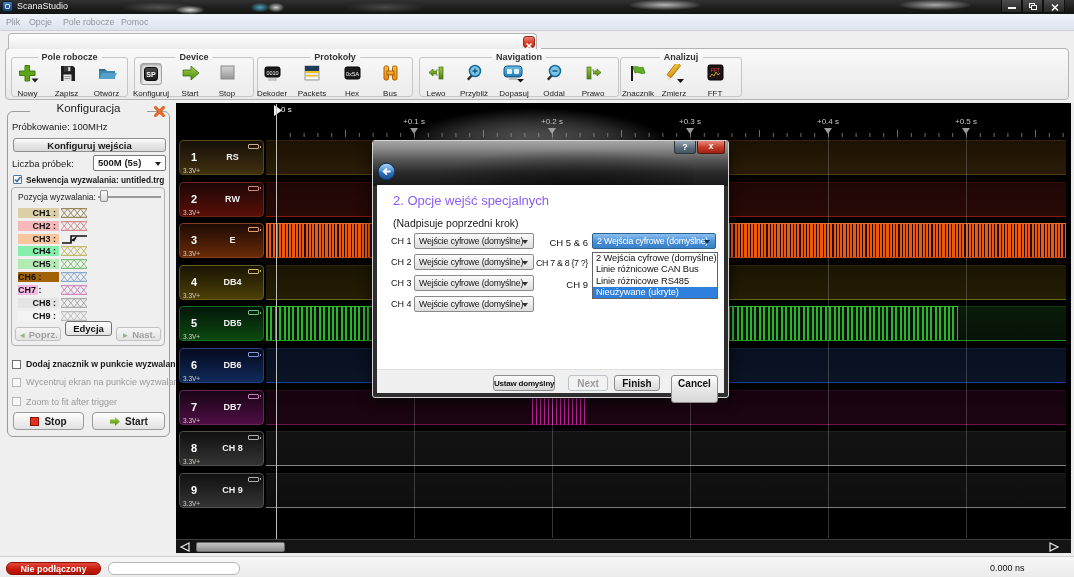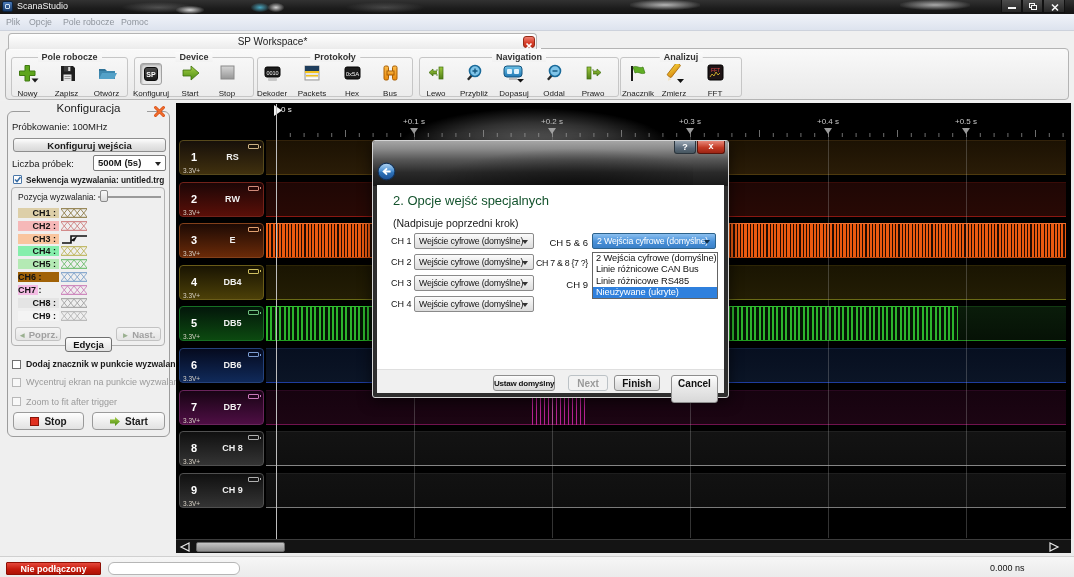--- a/index.html
+++ b/index.html
@@ -43,21 +43,20 @@
 
 <div class="ab" style="left:0;top:14px;width:1074px;height:17px;background:linear-gradient(#f0f3f9,#dde3ee);border-bottom:1px solid #cdd2dc;">
   <span class="ab" style="left:6px;top:3px;font-size:8.8px;color:#8e949c;">Plik</span>
   <span class="ab" style="left:29px;top:3px;font-size:8.8px;color:#8e949c;">Opcje</span>
   <span class="ab" style="left:63px;top:3px;font-size:8.8px;color:#8e949c;">Pole robocze</span>
   <span class="ab" style="left:121px;top:3px;font-size:8.8px;color:#8e949c;">Pomoc</span>
 </div>
 
 <div class="ab" style="left:0;top:31px;width:1074px;height:72px;background:#f0f0f0;"></div>
 <div class="ab" style="left:8px;top:33px;width:529px;height:16px;background:linear-gradient(#ffffff,#f4f4f4 55%,#ebebeb);border:1px solid #b4b4b4;border-bottom:none;border-radius:4px 4px 0 0;z-index:2;">
-  <div class="ab" style="left:0;top:2px;width:100%;text-align:center;font-size:10px;color:#222;">SP Workspace*</div>
   <div class="ab" style="left:514px;top:2px;width:12px;height:12px;background:linear-gradient(#ef8072,#d8402c 55%,#c22f1c);border:1px solid #952a16;border-radius:3px;"><svg width="10" height="10">
         <path d="M2.5 2.5l5 5M7.5 2.5l-5 5" stroke="#fff" stroke-width="1.7"></path>
       </svg></div>
 </div>
 <div class="ab" style="left:5px;top:48px;width:1064px;height:52px;border:1px solid #b4b4b4;border-radius:4px;background:linear-gradient(#f9f9f9,#e9e9e9);">
   <div class="ab" style="left:4px;top:-1px;width:531px;height:2px;background:#fbfbfb;"></div>
 
   <div class="group" style="left:5px;width:117px;">
     <div class="legend" style="left:50%;transform:translateX(-50%);">Pole robocze</div>
     <div class="titem" style="left:-3px;width:37px;">
@@ -318,21 +317,21 @@
       <path d="M0 .7h26M0 9.3h26" stroke="#aaaaaa" stroke-width="1.2"></path>
       <path d="M0 1l6.5 8M6.5 1L0 9M6.5 1l6.5 8M13 1l-6.5 8M13 1l6.5 8M19.5 1L13 9M19.5 1l6.5 8M26 1l-6.5 8" stroke="#aaaaaa" stroke-width="1"></path>
     </svg>
   <div class="ab" style="left:18px;top:209.5px;width:41px;height:10px;background:#f4f4f4;font-size:9px;font-weight:bold;color:#111;text-align:right;line-height:10px;padding-right:3px;">CH9 :</div>
   <svg class="ab" style="left:61px;top:209.5px;" width="26" height="10">
       <path d="M0 .7h26M0 9.3h26" stroke="#bababa" stroke-width="1.2"></path>
       <path d="M0 1l6.5 8M6.5 1L0 9M6.5 1l6.5 8M13 1l-6.5 8M13 1l6.5 8M19.5 1L13 9M19.5 1l6.5 8M26 1l-6.5 8" stroke="#bababa" stroke-width="1"></path>
     </svg>
 
   <div class="ab" style="left:15px;top:226px;width:46px;height:14px;background:linear-gradient(#f4f4f4,#e4e4e4);border:1px solid #c2c2c2;border-radius:3px;font-size:9.5px;font-weight:bold;color:#a0a0a0;text-align:center;line-height:13px;"><span style="color:#9ab090;font-size:8px;">◄</span> Poprz.</div>
-  <div class="ab" style="left:65px;top:236px;width:47px;height:15px;background:linear-gradient(#fdfdfd,#e2e2e2);border:1.5px solid #707070;border-radius:3px;font-size:9.5px;font-weight:bold;color:#111;text-align:center;line-height:13px;">Edycja</div>
+  <div class="ab" style="left:65px;top:220px;width:47px;height:15px;background:linear-gradient(#fdfdfd,#e2e2e2);border:1.5px solid #707070;border-radius:3px;font-size:9.5px;font-weight:bold;color:#111;text-align:center;line-height:13px;">Edycja</div>
   <div class="ab" style="left:116px;top:226px;width:45px;height:14px;background:linear-gradient(#f4f4f4,#e4e4e4);border:1px solid #c2c2c2;border-radius:3px;font-size:9.5px;font-weight:bold;color:#a0a0a0;text-align:center;line-height:13px;"><span style="color:#9ab090;font-size:8px;">►</span> Nast.</div>
 
   <div class="ab" style="left:12px;top:259px;width:9px;height:9px;background:#fff;border:1px solid #707070;"></div>
   <div class="ab" style="left:26px;top:258px;font-size:8.7px;font-weight:bold;">Dodaj znacznik w punkcie wyzwalania</div>
   <div class="ab" style="left:12px;top:277px;width:9px;height:9px;background:#f8f8f8;border:1px solid #b8b8b8;"></div>
   <div class="ab" style="left:26px;top:276px;font-size:9px;color:#9a9a9a;">Wycentruj ekran na punkcie wyzwalan</div>
   <div class="ab" style="left:12px;top:296px;width:9px;height:9px;background:#f8f8f8;border:1px solid #b8b8b8;"></div>
   <div class="ab" style="left:26px;top:296px;font-size:9px;color:#9a9a9a;">Zoom to fit after trigger</div>
 
   <div class="ab" style="left:13px;top:311px;width:71px;height:18px;background:linear-gradient(#fdfdfd,#e2e2e2);border:1px solid #9a9a9a;border-radius:4px;text-align:center;font-size:10px;font-weight:bold;line-height:17px;"><span style="display:inline-block;width:9px;height:9px;background:#e03020;border:1px solid #8a1408;vertical-align:-1px;margin-right:5px;"></span>Stop</div>
@@ -504,21 +503,21 @@
 <div class="ab" style="left:20px;top:1.5px;width:89px;height:10px;background:linear-gradient(#c4c4c4,#8e8e8e);border:1px solid #6a6a6a;border-radius:2px;"></div>
 <svg class="ab" style="left:872px;top:2px;" width="12" height="10">
           <path d="M2 1l8 4-8 4z" fill="none" stroke="#e8e8e8" stroke-width="1.2"></path>
         </svg>
 </div>
 </div>
 </div>
 <div class="ab" style="left:385px;top:104px;width:300px;height:41px;background:radial-gradient(ellipse 58% 125% at 50% 110%,rgba(205,205,205,.55),rgba(160,160,160,.3) 52%,rgba(110,110,110,0) 80%);z-index:15;"></div>
 
 <div class="ab" style="left:0;top:556px;width:1074px;height:21px;background:linear-gradient(#f6f6f6,#ebebeb);border-top:1px solid #d0d0d0;">
-  <div class="ab" style="left:6px;top:5px;width:95px;height:13px;border-radius:1px;background:linear-gradient(#e5493c,#c61b0d 55%,#ae1205);border:1px solid #8e0f04;color:#fff;font-size:9px;font-weight:bold;text-align:center;line-height:12px;">Nie podłączony</div>
+  <div class="ab" style="left:6px;top:5px;width:95px;height:13px;border-radius:6px;background:linear-gradient(#e5493c,#c61b0d 55%,#ae1205);border:1px solid #8e0f04;color:#fff;font-size:9px;font-weight:bold;text-align:center;line-height:12px;">Nie podłączony</div>
   <div class="ab" style="left:108px;top:5px;width:132px;height:13px;border-radius:6px;background:#fff;border:1px solid #b6b6b6;"></div>
   <div class="ab" style="left:990px;top:6px;font-size:9px;color:#111;">0.000 ns</div>
 </div>
 
 <div class="ab" style="left:372px;top:140px;width:357px;height:258px;z-index:20;border:1px solid #d4d4d4;background:#2e2e2e;border-radius:3px;box-shadow:0 3px 14px rgba(0,0,0,.6);">
 <div class="ab" style="left:0;top:0;width:355px;height:45px;background:linear-gradient(#a6a6a6,#8a8a8a 18%,#565656 42%,#2a2a2a 70%,#181818);border-radius:2px 2px 0 0;overflow:hidden;">
 <div class="ab" style="left:60px;top:8px;width:260px;height:44px;background:radial-gradient(ellipse at 55% 85%,rgba(0,0,0,.5),rgba(0,0,0,0) 72%);"></div>
 </div>
 <div class="ab" style="left:301px;top:0px;width:22px;height:13px;background:linear-gradient(#9aa6b2,#5a6a7a 60%,#46565f);border:1px solid #2a343c;border-top:none;border-radius:0 0 3px 3px;color:#fff;font-size:9px;font-weight:bold;text-align:center;line-height:12px;">?</div>
 <div class="ab" style="left:324px;top:0px;width:28px;height:13px;background:linear-gradient(#e8897a,#c33a24 55%,#9c2414);border:1px solid #5c140a;border-top:none;border-radius:0 0 3px 3px;color:#fff;font-size:9px;font-weight:bold;text-align:center;line-height:11px;">x</div>
@@ -529,21 +528,21 @@
           <stop offset=".45" stop-color="#4f94d6"></stop>
           <stop offset=".55" stop-color="#2f74ba"></stop>
           <stop offset="1" stop-color="#1c4f94"></stop>
         </linearGradient>
       </defs>
       <circle cx="9.5" cy="9.5" r="8.4" fill="url(#db)" stroke="#123055" stroke-width="1.1"></circle>
       <path d="M13.6 9.5H7.2M10 6.3L6.6 9.5l3.4 3.2" stroke="#fff" stroke-width="1.8" fill="none"></path>
     </svg>
 <div class="ab" style="left:4px;top:44px;width:347px;height:208px;background:#fff;">
 <div class="ab" style="left:0;top:184px;width:347px;height:24px;background:#f0f0f0;border-top:1px solid #dfdfdf;"></div>
-<div class="ab" style="left:16px;top:8px;font-size:13px;color:#14532d;">2. Opcje wejść specjalnych</div>
+<div class="ab" style="left:16px;top:8px;font-size:13px;color:#8b5cf6;">2. Opcje wejść specjalnych</div>
 <div class="ab" style="left:16px;top:32px;font-size:10.5px;color:#1a1a1a;">(Nadpisuje poprzedni krok)</div>
 <div class="ab" style="left:14px;top:50.5px;width:21px;font-size:9px;color:#111;">CH 1</div>
 <div class="ab" style="left:37px;top:47.5px;width:120px;height:16px;background:linear-gradient(#fbfbfb,#ededed 45%,#dcdcdc);border:1px solid #8a8a8a;border-radius:2px;font-size:8.8px;color:#111;line-height:15px;padding-left:4px;overflow:hidden;letter-spacing:-0.2px;">Wejście cyfrowe (domyślne)<span style="position:absolute;right:5px;top:6px;width:0;height:0;border-left:3.5px solid transparent;border-right:3.5px solid transparent;border-top:4px solid #333;"></span></div>
 <div class="ab" style="left:14px;top:71.5px;width:21px;font-size:9px;color:#111;">CH 2</div>
 <div class="ab" style="left:37px;top:68.5px;width:120px;height:16px;background:linear-gradient(#fbfbfb,#ededed 45%,#dcdcdc);border:1px solid #8a8a8a;border-radius:2px;font-size:8.8px;color:#111;line-height:15px;padding-left:4px;overflow:hidden;letter-spacing:-0.2px;">Wejście cyfrowe (domyślne)<span style="position:absolute;right:5px;top:6px;width:0;height:0;border-left:3.5px solid transparent;border-right:3.5px solid transparent;border-top:4px solid #333;"></span></div>
 <div class="ab" style="left:14px;top:92.5px;width:21px;font-size:9px;color:#111;">CH 3</div>
 <div class="ab" style="left:37px;top:89.5px;width:120px;height:16px;background:linear-gradient(#fbfbfb,#ededed 45%,#dcdcdc);border:1px solid #8a8a8a;border-radius:2px;font-size:8.8px;color:#111;line-height:15px;padding-left:4px;overflow:hidden;letter-spacing:-0.2px;">Wejście cyfrowe (domyślne)<span style="position:absolute;right:5px;top:6px;width:0;height:0;border-left:3.5px solid transparent;border-right:3.5px solid transparent;border-top:4px solid #333;"></span></div>
 <div class="ab" style="left:14px;top:113.5px;width:21px;font-size:9px;color:#111;">CH 4</div>
 <div class="ab" style="left:37px;top:110.5px;width:120px;height:16px;background:linear-gradient(#fbfbfb,#ededed 45%,#dcdcdc);border:1px solid #8a8a8a;border-radius:2px;font-size:8.8px;color:#111;line-height:15px;padding-left:4px;overflow:hidden;letter-spacing:-0.2px;">Wejście cyfrowe (domyślne)<span style="position:absolute;right:5px;top:6px;width:0;height:0;border-left:3.5px solid transparent;border-right:3.5px solid transparent;border-top:4px solid #333;"></span></div>
 <div class="ab" style="left:158px;top:51.5px;width:53px;text-align:right;font-size:9.5px;color:#111;">CH 5 &amp; 6</div>

